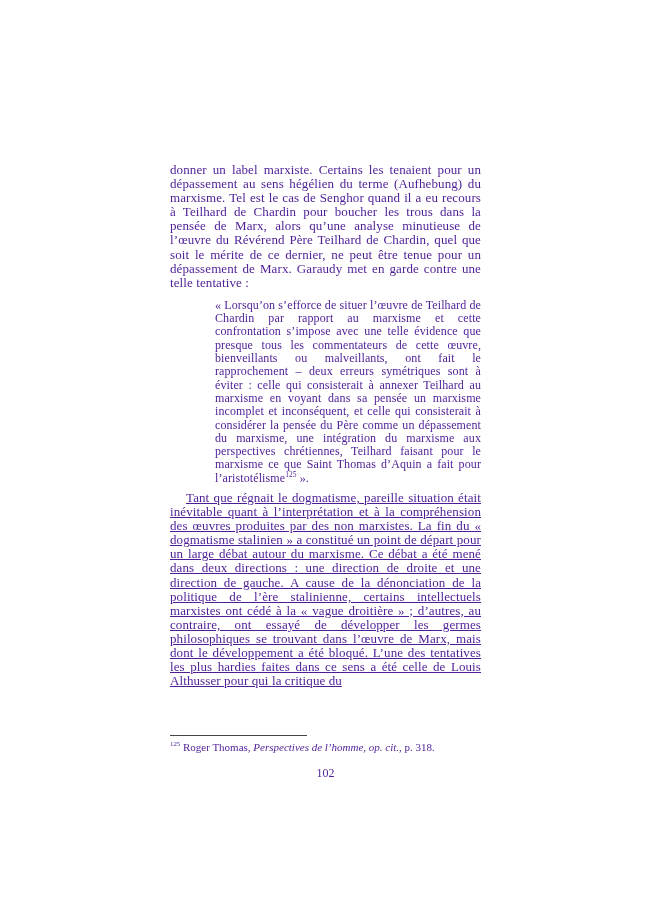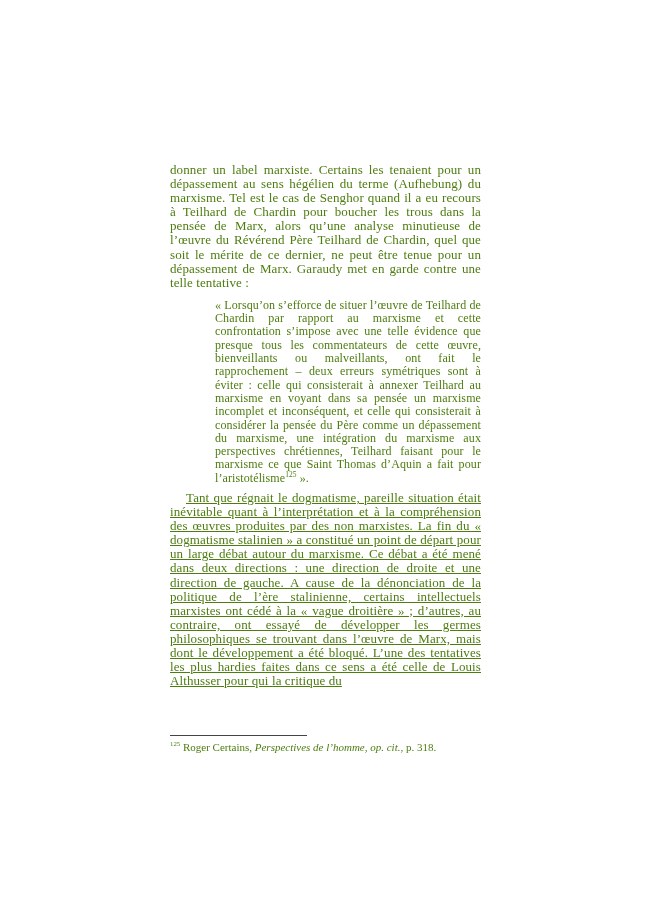--- a/index.html
+++ b/index.html
@@ -7,21 +7,21 @@
     padding: 0;
     background: #ffffff;
   }
   .page {
     position: relative;
     width: 586px;
     height: 920px;
     background: #ffffff;
     overflow: hidden;
     font-family: "Liberation Serif", "DejaVu Serif", serif;
-    color: #4d7c0f;
+    color: #4c1d95;
   }
   .text-block {
     position: absolute;
     left: 170px;
     top: 163px;
     width: 311px;
   }
   .body-par {
     margin: 0;
     font-size: 13px;
@@ -88,17 +88,18 @@
     <p class="body-par">donner un label marxiste. Certains les tenaient pour un dépassement au sens hégélien du terme (Aufhebung) du marxisme. Tel est le cas de Senghor quand il a eu recours à Teilhard de Chardin pour boucher les trous dans la pensée de Marx, alors qu’une analyse minutieuse de l’œuvre du Révérend Père Teilhard de Chardin, quel que soit le mérite de ce dernier, ne peut être tenue pour un dépassement de Marx. Garaudy met en garde contre une telle tentative :</p>
 
     <div class="block-quote"><span>« Lorsqu’on s’efforce de situer l’œuvre de Teilhard de Chardin par rapport au marxisme et cette confrontation s’impose avec une telle évidence que presque tous les commentateurs de cette œuvre, bienveillants ou malveillants, ont fait le rapprochement – deux erreurs symétriques sont à éviter : celle qui consisterait à annexer Teilhard au marxisme en voyant dans sa pensée un marxisme incomplet et inconséquent, et celle qui consisterait à considérer la pensée du Père comme un dépassement du marxisme, une intégration du marxisme aux perspectives chrétiennes, Teilhard faisant pour le marxisme ce que Saint Thomas d’Aquin a fait pour l’aristotélisme</span><sup class="note-ref">125</sup><span> ».</span></div>
 
     <p class="body-par indented">Tant que régnait le dogmatisme, pareille situation était inévitable quant à l’interprétation et à la compréhension des œuvres produites par des non marxistes. La fin du « dogmatisme stalinien » a constitué un point de départ pour un large débat autour du marxisme. Ce débat a été mené dans deux directions : une direction de droite et une direction de gauche. A cause de la dénonciation de la politique de l’ère stalinienne, certains intellectuels marxistes ont cédé à la « vague droitière » ; d’autres, au contraire, ont essayé de développer les germes philosophiques se trouvant dans l’œuvre de Marx, mais dont le développement a été bloqué. L’une des tentatives les plus hardies faites dans ce sens a été celle de Louis Althusser pour qui la critique du</p>
 
   </div>
 
   <div class="footnote-area">
     <div class="footnote-rule"></div>
-    <p class="footnote-text"><sup class="note-ref">125</sup><span> Roger Certains, </span><span class="italic">Perspectives de l’homme, op. cit.</span><span>, p. 318.</span></p>
+    <p class="footnote-text"><sup class="note-ref">125</sup><span> Roger Thomas, </span><span class="italic">Perspectives de l’homme, op. cit.</span><span>, p. 318.</span></p>
   </div>
 
+  <div class="page-number">102</div>
 
 </div>
 
 </body></html>

